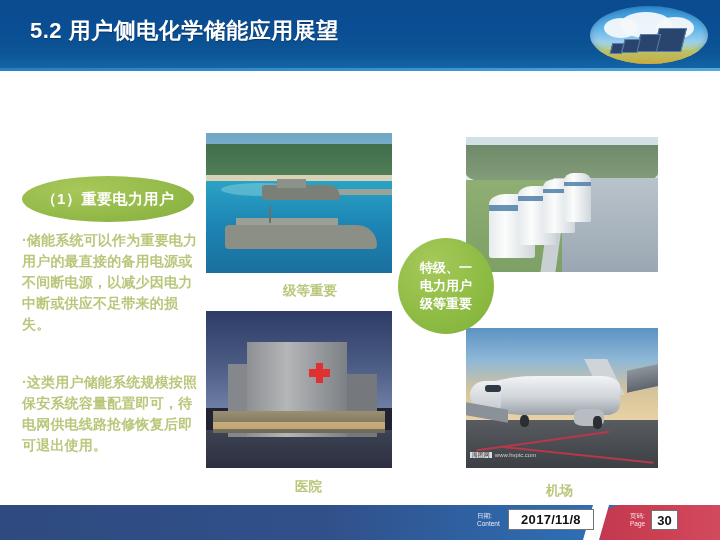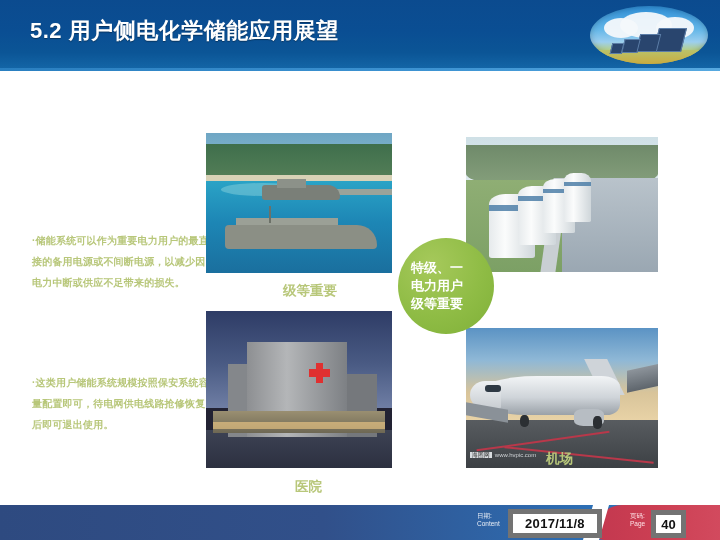--- a/index.html
+++ b/index.html
@@ -89,23 +89,23 @@
   }
   .badge-oval span {
     font-size: 15px;
     font-weight: bold;
     color: #ffffff;
     white-space: nowrap;
     letter-spacing: .5px;
   }
   .left-para {
     position: absolute;
-    left: 32px;
+    left: 22px;
     width: 180px;
-    font-size: 10px;
+    font-size: 14px;
     line-height: 21px;
     font-weight: bold;
     color: #b8c77a;
     letter-spacing: .2px;
   }
   .left-para.p-one { top: 230px; }
   .left-para.p-two { top: 372px; }
 
   
   .photo {
@@ -121,39 +121,40 @@
   .caption {
     position: absolute;
     font-size: 13.5px;
     font-weight: bold;
     color: #b8c77a;
     white-space: nowrap;
   }
   .cap-mil  { left: 283px; top: 282px; }
   .cap-nuke { left: 519px; top: 282px; }
   .cap-hosp { left: 295px; top: 478px; }
-  .cap-air  { left: 546px; top: 450px; text-align: center; }
+  .cap-air  { left: 546px; top: 482px; text-align: center; }
 
   
   .center-circle {
     position: absolute;
     left: 398px; top: 238px;
     width: 96px; height: 96px;
     border-radius: 50%;
     background: radial-gradient(circle at 35% 28%, #a6c95b 0%, #8fbc45 55%, #7fb038 100%);
     display: flex;
     align-items: center;
     justify-content: center;
     z-index: 5;
   }
   .center-circle .cc-text {
     font-size: 13px;
     font-weight: bold;
     color: #ffffff;
     line-height: 18px;
+    text-align: center;
     width: 70px;
   }
 
   
   .footer {
     position: absolute;
     left: 0; top: 505px;
     width: 720px; height: 35px;
     background: linear-gradient(90deg,#2e4a80 0%, #31508a 45%, #2d6fb5 82%, #2a85c8 100%);
   }
@@ -178,21 +179,21 @@
     font-size: 6.5px;
     line-height: 8px;
     color: #e9eef6;
     white-space: nowrap;
   }
   .foot-label.date-lbl { left: 477px; top: 512px; }
   .foot-label.page-lbl { left: 630px; top: 512px; color: #ffe3e8; }
   .foot-value-box {
     position: absolute;
     background: #ffffff;
-    border: 5px solid #737373;
+    border: 1px solid #737373;
     display: flex;
     align-items: center;
     justify-content: center;
   }
   .date-box {
     left: 508px; top: 509px; width: 84px; height: 19px;
   }
   .date-box span {
     font-size: 13px; font-weight: bold; color: #111; letter-spacing: .3px;
   }
@@ -272,20 +273,23 @@
     <div class="cloud c1"></div>
     <div class="cloud c2"></div>
     <div class="cloud c3"></div>
     <div class="ground"></div>
     <div class="panel p1"></div>
     <div class="panel p2"></div>
     <div class="panel p3"></div>
     <div class="panel p4"></div>
   </div>
 
+  <div class="badge-oval">
+    <span>（1）重要电力用户</span>
+  </div>
 
   <div class="left-para p-one">·储能系统可以作为重要电力用户的最直接的备用电源或不间断电源，以减少因电力中断或供应不足带来的损失。</div>
   <div class="left-para p-two">·这类用户储能系统规模按照保安系统容量配置即可，待电网供电线路抢修恢复后即可退出使用。</div>
 
   <div class="photo mil">
     <div class="sky"></div>
     <div class="land"></div>
     <div class="beach"></div>
     <div class="sea"></div>
     <div class="shoal"></div>
@@ -369,16 +373,16 @@
   </div>
   <div class="foot-value-box date-box">
     <span>2017/11/8</span>
   </div>
 
   <div class="foot-label page-lbl">
     <div>页码:</div>
     <div>Page</div>
   </div>
   <div class="foot-value-box page-box">
-    <span>40</span>
+    <span>30</span>
   </div>
 
 </div>
 
 </body></html>

